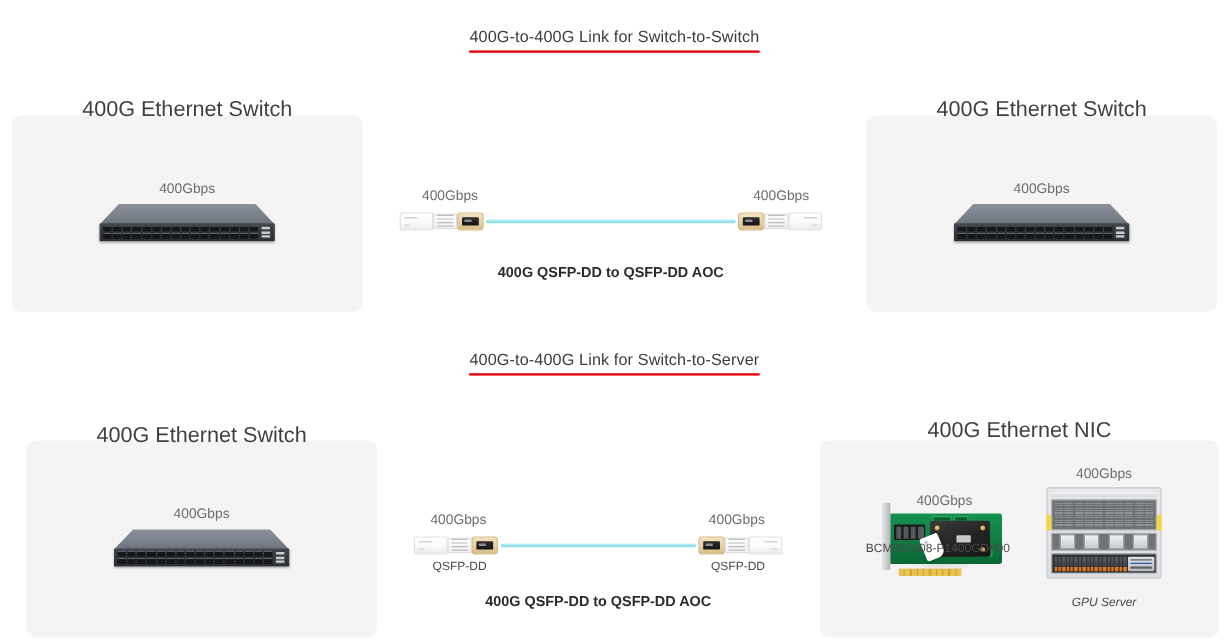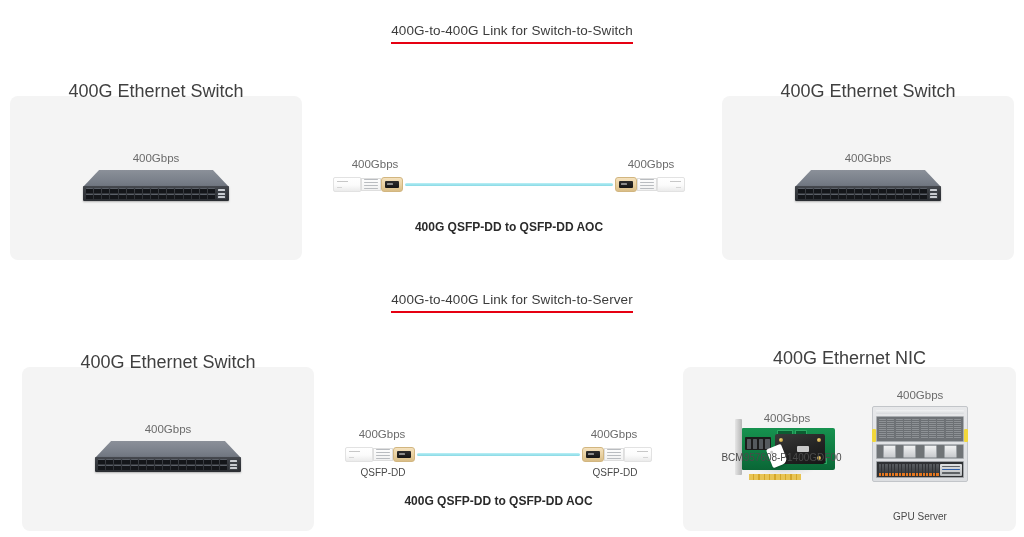--- a/index.html
+++ b/index.html
@@ -749,13 +749,13 @@
         <i></i>
         <i></i>
     </div>
     <div class="iopanel">
         <i></i>
         <i class="blue"></i>
         <i></i>
       </div>
   </div>
 </div>
-<div class="cap small" style="left:875px; top:511px; width:90px;">GPU Server</div>
+<div class="cap small" style="left:875px; top:497px; width:90px;font-style:italic;">GPU Server</div>
 
 </body></html>

